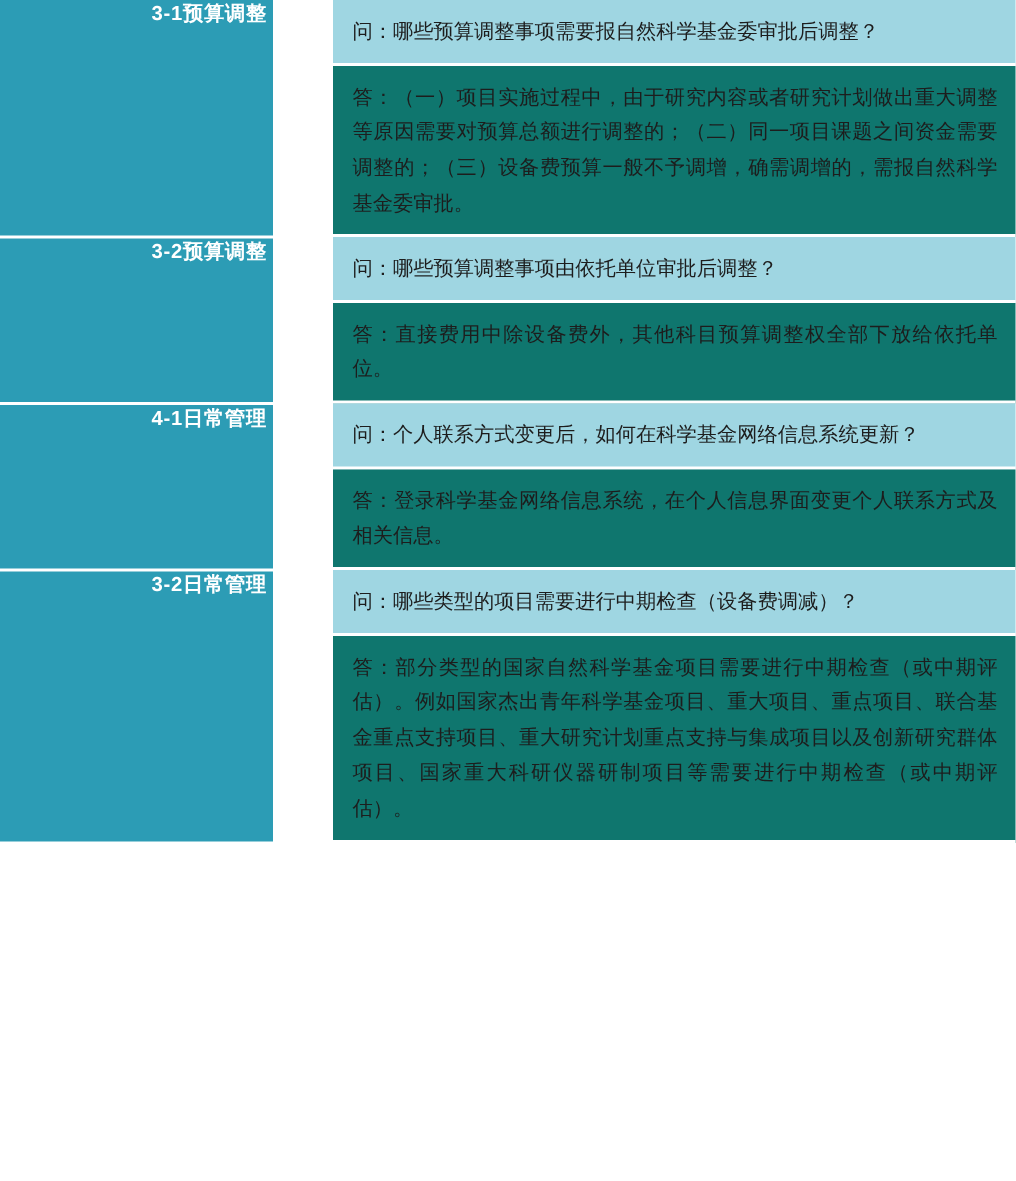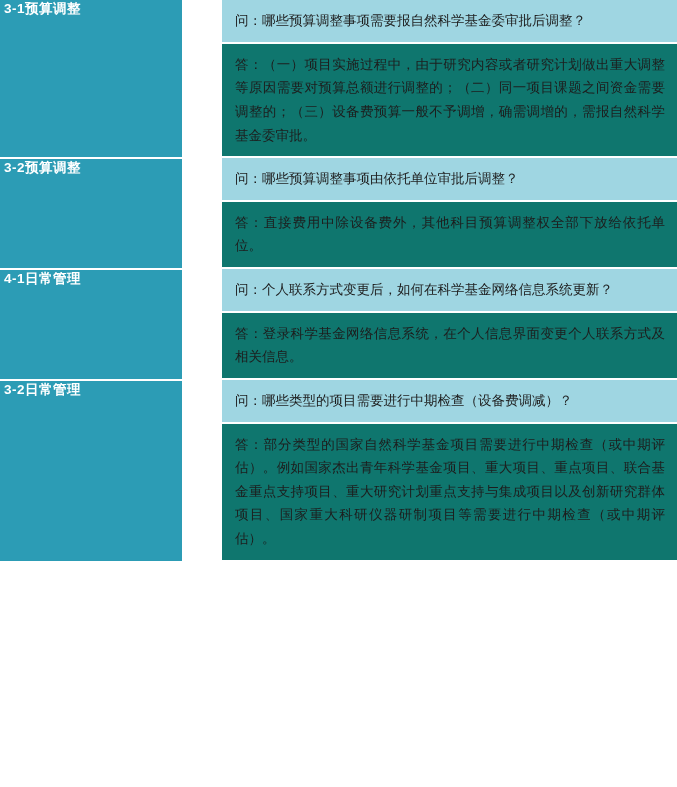--- a/index.html
+++ b/index.html
@@ -19,21 +19,21 @@
   .faq-table td {
     padding: 0;
     vertical-align: top;
   }
   .cat-cell {
     width: 182px;
     background: #2c9cb5;
     color: #ffffff;
     font-size: 13.5px;
     font-weight: bold;
-    text-align: left;
+    text-align: right;
     vertical-align: middle;
     letter-spacing: 0.5px;
     border-bottom: 2px solid #ffffff;
   }
   .qa-cell {
     width: 511px;
     padding: 0;
   }
   .q-row, .a-row {
     font-size: 13.5px;

